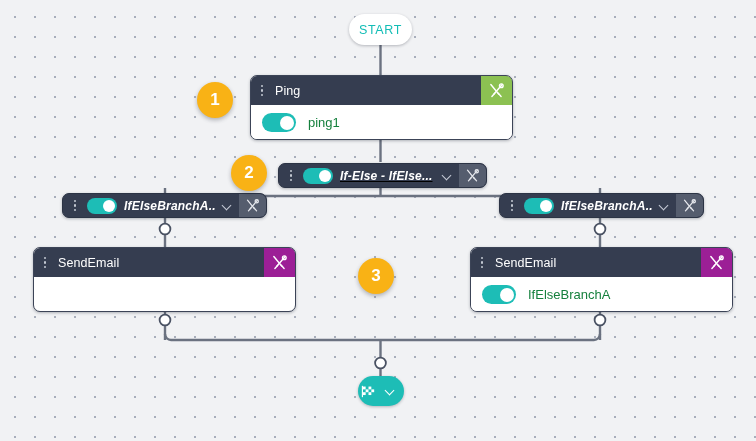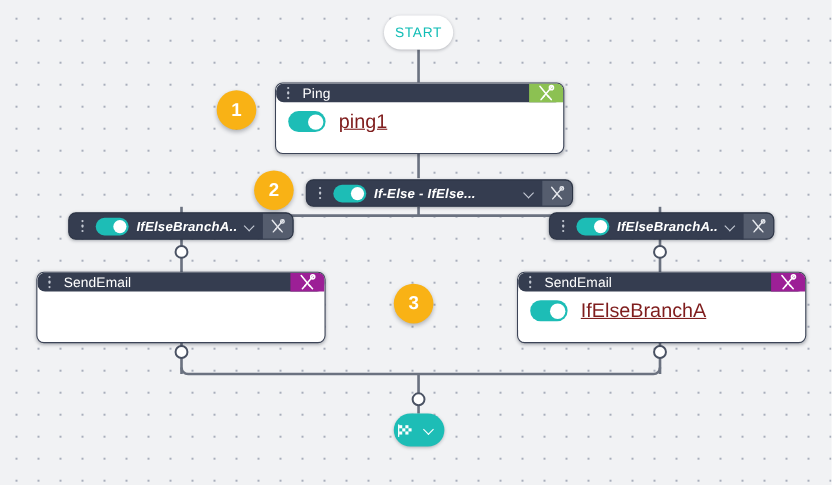--- a/index.html
+++ b/index.html
@@ -42,46 +42,44 @@
     box-shadow: 0 1px 3px rgba(20,25,40,0.30);
     overflow: hidden;
   }
 
   
   .card {
     background: #ffffff;
     border: 1px solid #3c4457;
   }
   .card-header {
-    height: 17px;
+    height: 29px;
     background: #353d50;
     display: flex;
     align-items: center;
     position: relative;
-    border-radius: 7px;
   }
   .card-title {
     color: #ffffff;
     font-size: 12.5px;
     letter-spacing: 0.1px;
     white-space: nowrap;
   }
   .card-body {
     height: 35px;
     background: #ffffff;
     display: flex;
     align-items: center;
     padding-left: 11px;
   }
   .card-body-label {
-    font-size: 18px;
-    color: #7f1d1d;
+    font-size: 13px;
+    color: #15803d;
     margin-left: 12px;
     white-space: nowrap;
-    text-decoration: underline;
   }
 
   
   .pill {
     background: #353d50;
     border: 1px solid #2c3445;
     border-radius: 7px;
     height: 25px;
     display: flex;
     align-items: center;
@@ -317,21 +315,21 @@
           <circle cx="18.8" cy="5.2" r="2.6" fill="none" stroke="#ffffff" stroke-width="2"></circle>
         </svg>
       </div>
     </div>
     <div class="card-body">
       <div class="toggle big"></div>
       <div class="card-body-label">ping1</div>
     </div>
   </div>
 
-  <div class="node pill" style="left:278px; top:163px; width:243px;">
+  <div class="node pill" style="left:278px; top:163px; width:209px;text-decoration:underline;">
     <div class="dots" style="margin-left:0;">
         <i></i>
         <i></i>
         <i></i>
       </div>
     <div class="toggle" style="margin-left:6px;"></div>
     <div class="pill-title" style="flex:1; overflow:hidden;">If-Else - IfElse...</div>
     <div class="chev"></div>
     <div class="tools grey">
       <svg width="15" height="15" viewBox="0 0 24 24">

